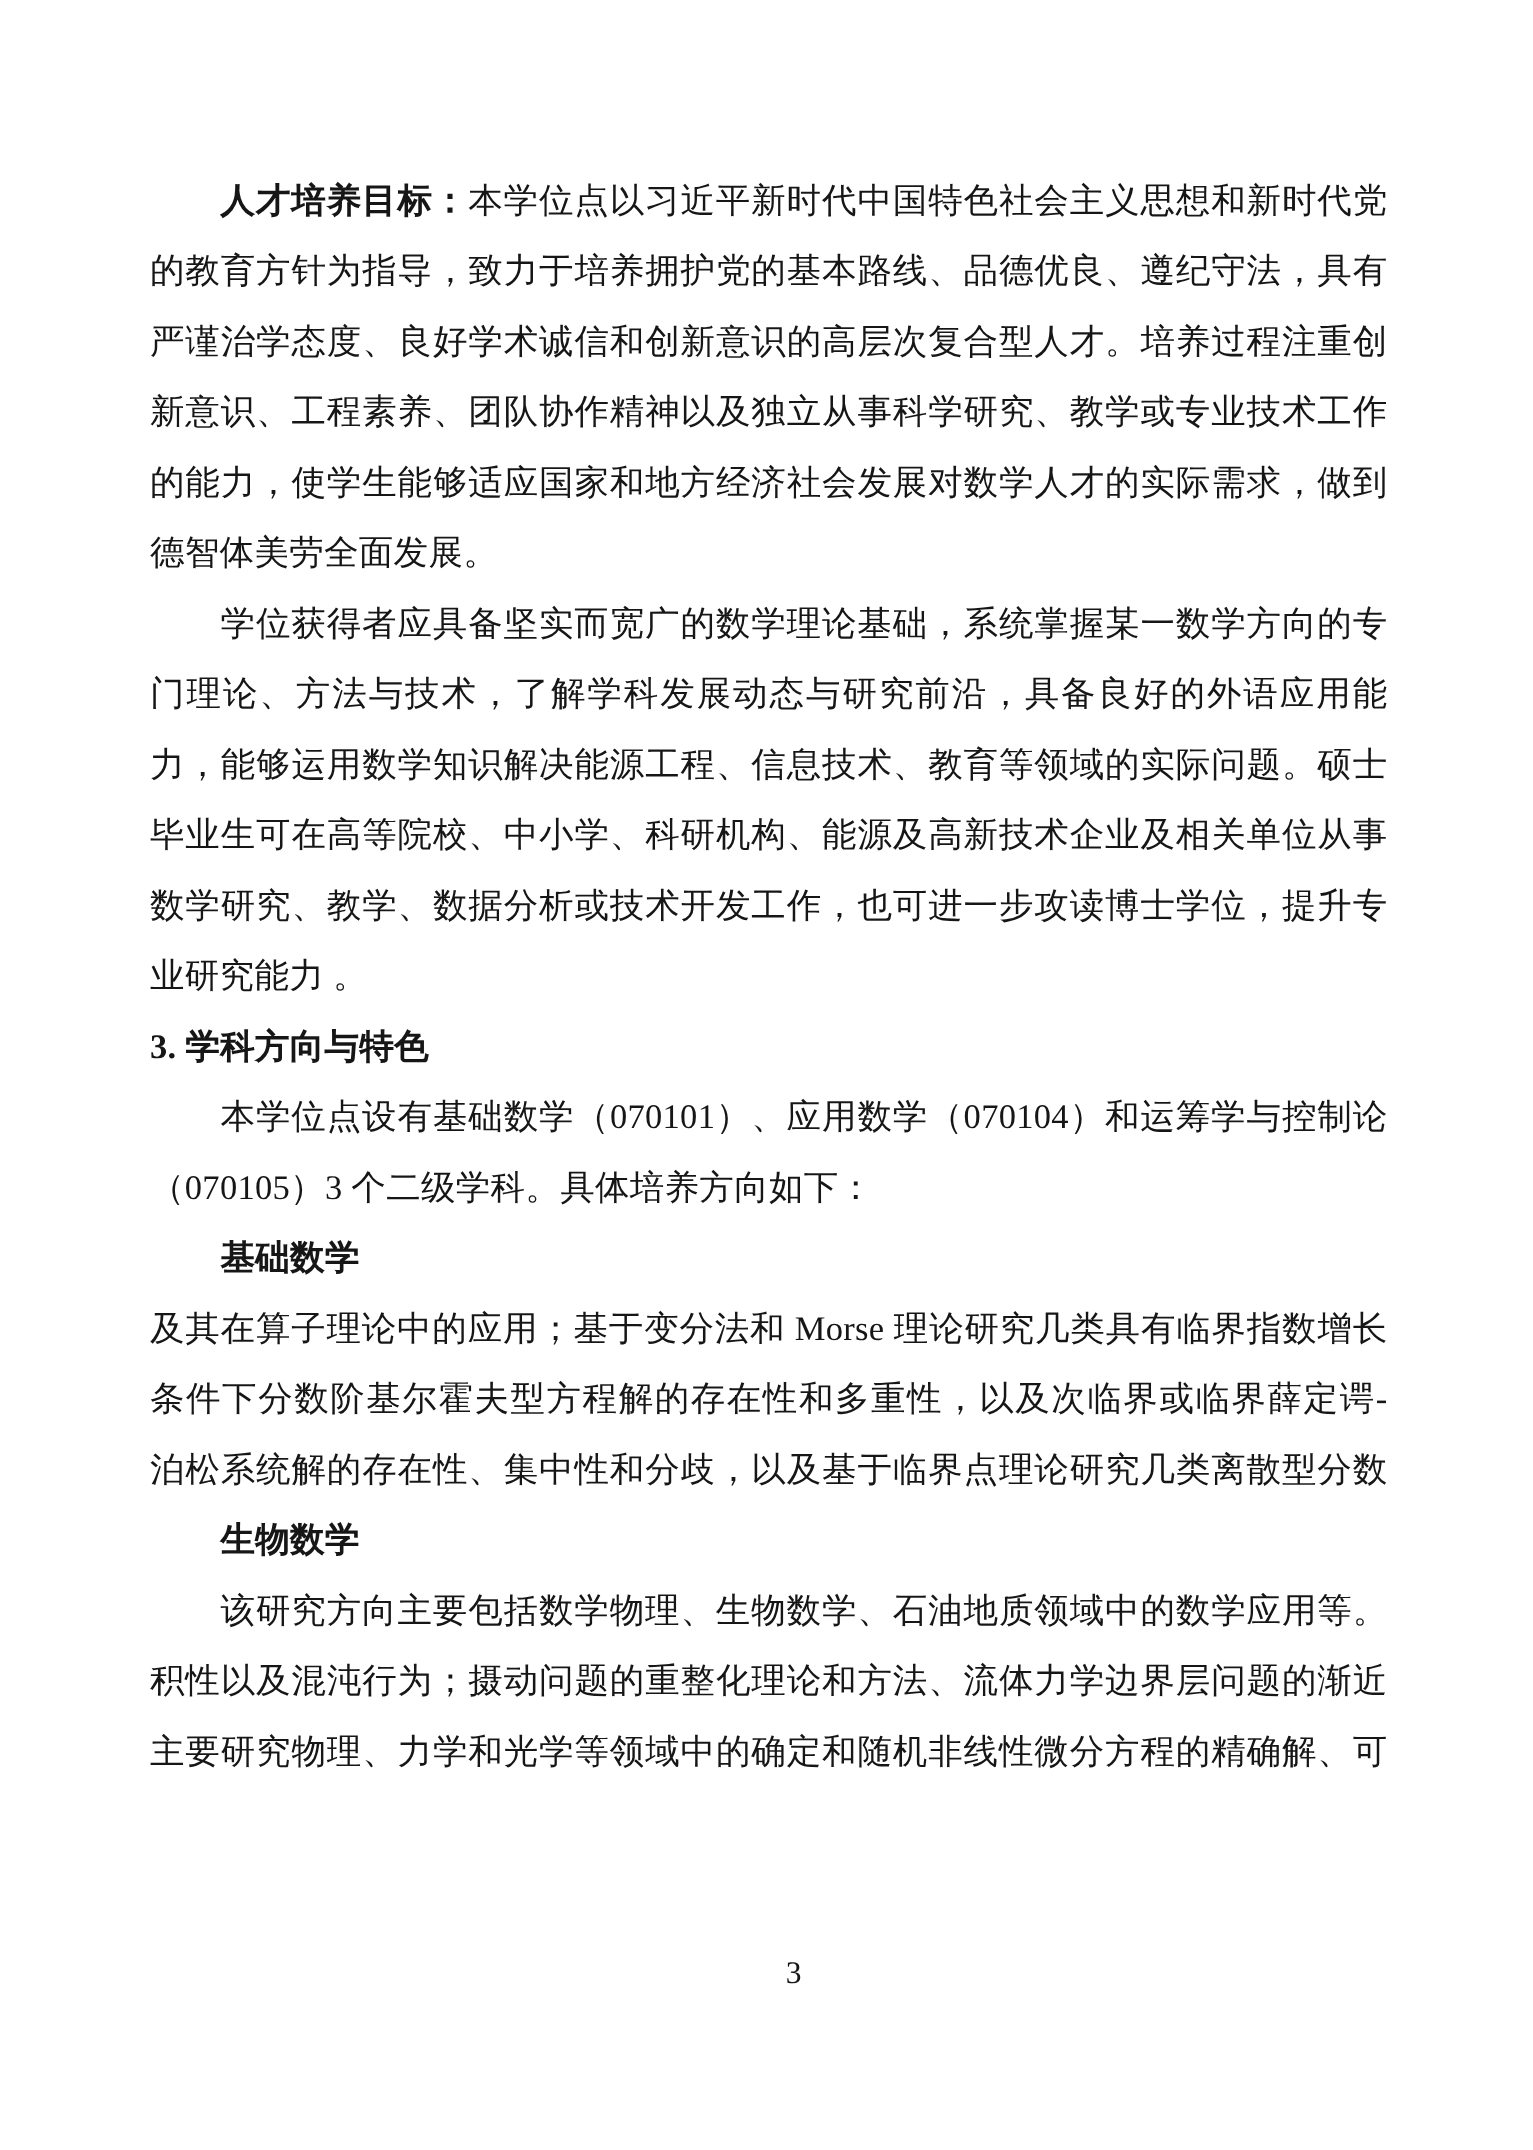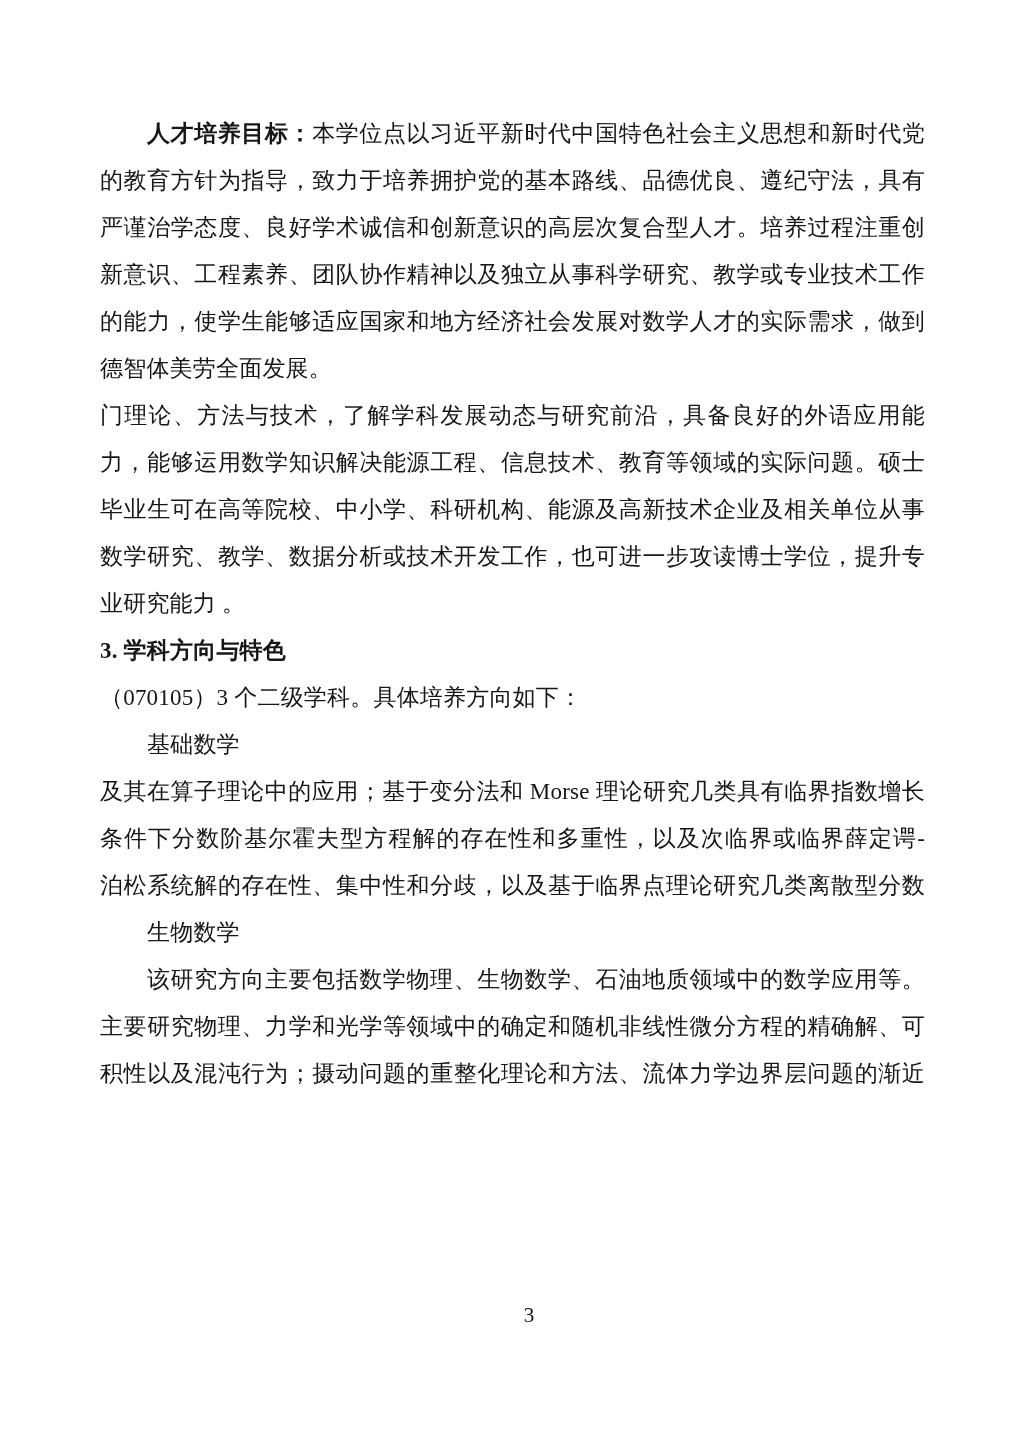--- a/index.html
+++ b/index.html
@@ -39,21 +39,21 @@
   .doc-line.last {
     text-align: center;
     text-align-last: left;
   }
   .doc-line.heading {
     font-weight: bold;
     text-align: center;
     text-align-last: left;
   }
   .doc-line.subheading {
-    font-weight: normal;
+    font-weight: bold;
     text-indent: 47px;
     text-align: right;
     text-align-last: left;
   }
   .doc-line strong {
     font-weight: bold;
   }
   .page-footer {
     position: absolute;
     top: 1300px;
@@ -69,30 +69,32 @@
 <body>
 
 <div class="page">
   <div class="doc-body">
       <div class="doc-line body first"><strong>人才培养目标：</strong>本学位点以习近平新时代中国特色社会主义思想和新时代党</div>
       <div class="doc-line body mid">的教育方针为指导，致力于培养拥护党的基本路线、品德优良、遵纪守法，具有</div>
       <div class="doc-line body mid">严谨治学态度、良好学术诚信和创新意识的高层次复合型人才。培养过程注重创</div>
       <div class="doc-line body mid">新意识、工程素养、团队协作精神以及独立从事科学研究、教学或专业技术工作</div>
       <div class="doc-line body mid">的能力，使学生能够适应国家和地方经济社会发展对数学人才的实际需求，做到</div>
       <div class="doc-line body last">德智体美劳全面发展。</div>
+      <div class="doc-line body first">学位获得者应具备坚实而宽广的数学理论基础，系统掌握某一数学方向的专</div>
       <div class="doc-line body mid">门理论、方法与技术，了解学科发展动态与研究前沿，具备良好的外语应用能</div>
       <div class="doc-line body mid">力，能够运用数学知识解决能源工程、信息技术、教育等领域的实际问题。硕士</div>
       <div class="doc-line body mid">毕业生可在高等院校、中小学、科研机构、能源及高新技术企业及相关单位从事</div>
       <div class="doc-line body mid">数学研究、教学、数据分析或技术开发工作，也可进一步攻读博士学位，提升专</div>
       <div class="doc-line body last">业研究能力 。</div>
       <div class="doc-line heading">3. 学科方向与特色</div>
+      <div class="doc-line body first">本学位点设有基础数学（070101）、应用数学（070104）和运筹学与控制论</div>
       <div class="doc-line body last">（070105）3 个二级学科。具体培养方向如下：</div>
       <div class="doc-line subheading">基础数学</div>
       <div class="doc-line body mid">及其在算子理论中的应用；基于变分法和 Morse 理论研究几类具有临界指数增长</div>
       <div class="doc-line body mid">条件下分数阶基尔霍夫型方程解的存在性和多重性，以及次临界或临界薛定谔-</div>
       <div class="doc-line body mid">泊松系统解的存在性、集中性和分歧，以及基于临界点理论研究几类离散型分数</div>
       <div class="doc-line subheading">生物数学</div>
       <div class="doc-line body first">该研究方向主要包括数学物理、生物数学、石油地质领域中的数学应用等。</div>
+      <div class="doc-line body mid">积性以及混沌行为；摄动问题的重整化理论和方法、流体力学边界层问题的渐近</div>
       <div class="doc-line body mid">主要研究物理、力学和光学等领域中的确定和随机非线性微分方程的精确解、可</div>
-      <div class="doc-line body mid">积性以及混沌行为；摄动问题的重整化理论和方法、流体力学边界层问题的渐近</div>
     </div>
   <div class="page-footer">3</div>
 </div>
 
 </body></html>

